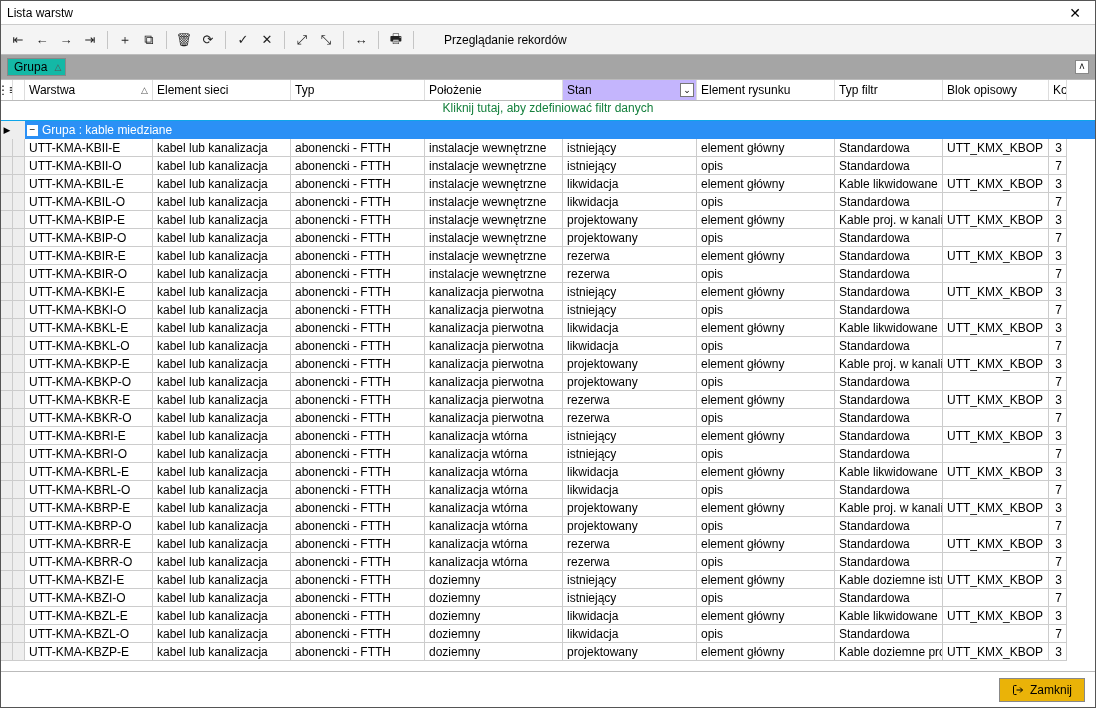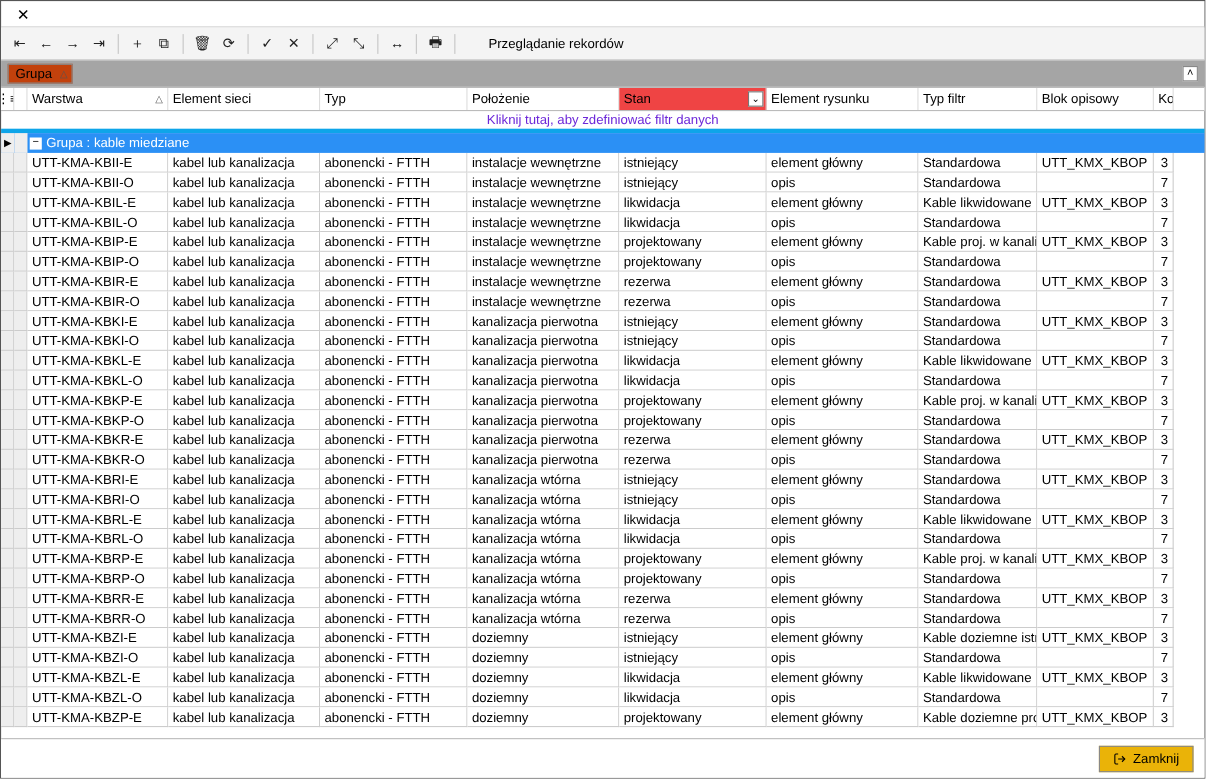--- a/index.html
+++ b/index.html
@@ -52,21 +52,21 @@
 
   .groupbar {
     height: 24px;
     background: #a5a5a5;
     display: flex;
     align-items: center;
     padding: 0 6px;
     position: relative;
   }
   .group-chip {
-    background: #c2410c;
+    background: #14b8a6;
     border: 1px solid #888;
     height: 18px;
     padding: 0 18px 0 6px;
     display: flex;
     align-items: center;
     position: relative;
     font-size: 12px;
   }
   .group-chip::after {
     content: "△";
@@ -105,41 +105,41 @@
     font-size: 12px;
   }
   .hcell.small { padding:0; justify-content:center; }
   .hcell.sort::after {
     content: "△";
     font-size: 9px;
     color: #555;
     margin-left: auto;
   }
   .hcell.active {
-    background: #ef4444;
+    background: #c4b5fd;
     position: relative;
   }
   .hcell.active .dd {
     position: absolute;
     right: 2px;
     width: 14px; height: 14px;
     border: 1px solid #777;
     background: #fff;
     display:flex; align-items:center; justify-content:center;
     font-size: 9px;
   }
 
   .filterhint {
     height: 20px;
     display: flex;
     justify-content: center;
-    align-items: center;
-    color: #6d28d9;
+    align-items: flex-start;
+    color: #15803d;
     font-size: 12px;
-    border-bottom: 4px solid #0ea5e9;
+    border-bottom: 1px solid #0ea5e9;
   }
 
   .grouphdr {
     height: 18px;
     background: #2b90f5;
     color: #fff;
     display: grid;
     grid-template-columns: 12px 12px auto;
     align-items: center;
     font-size: 12px;
@@ -208,20 +208,21 @@
 
   ::-webkit-scrollbar { width: 16px; background: #f0f0f0; }
   ::-webkit-scrollbar-thumb { background: #c8c8c8; }
 </style>
 </head>
 <body>
 
 <div class="window">
 
   <div class="titlebar">
+    <div class="title">Lista warstw</div>
     <div class="close">✕</div>
   </div>
 
   <div class="toolbar">
     <div class="tbtn">⇤</div>
     <div class="tbtn">←</div>
     <div class="tbtn">→</div>
     <div class="tbtn">⇥</div>
     <div class="tsep"></div>
     <div class="tbtn">＋</div>

